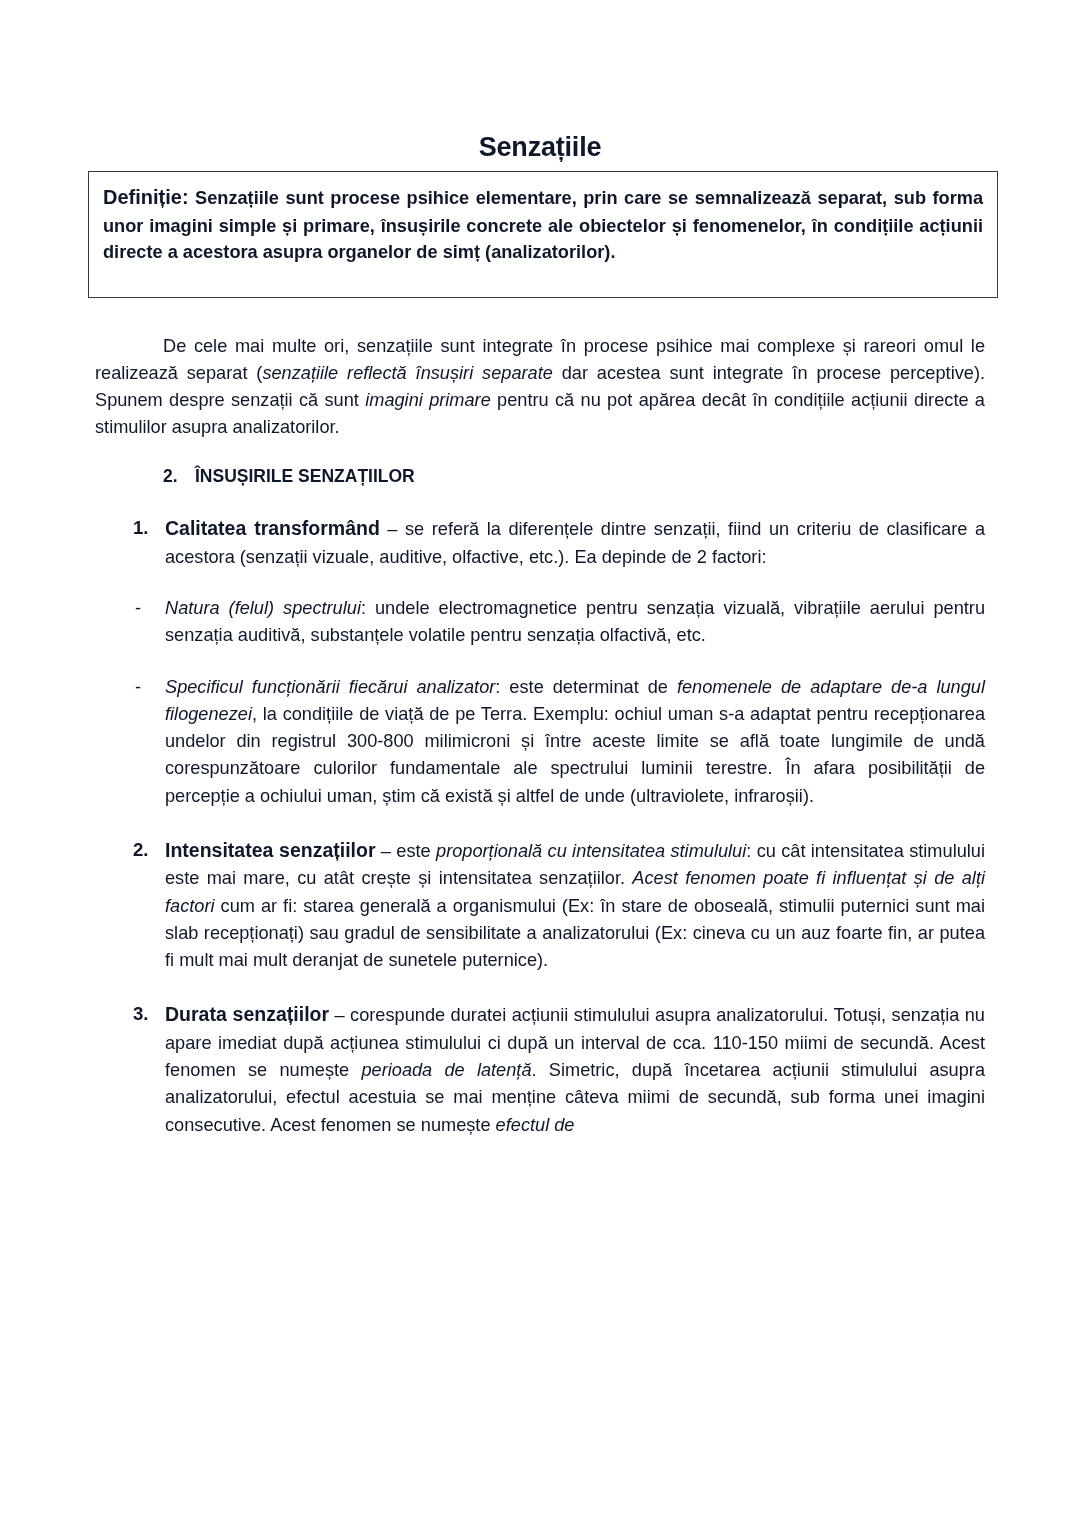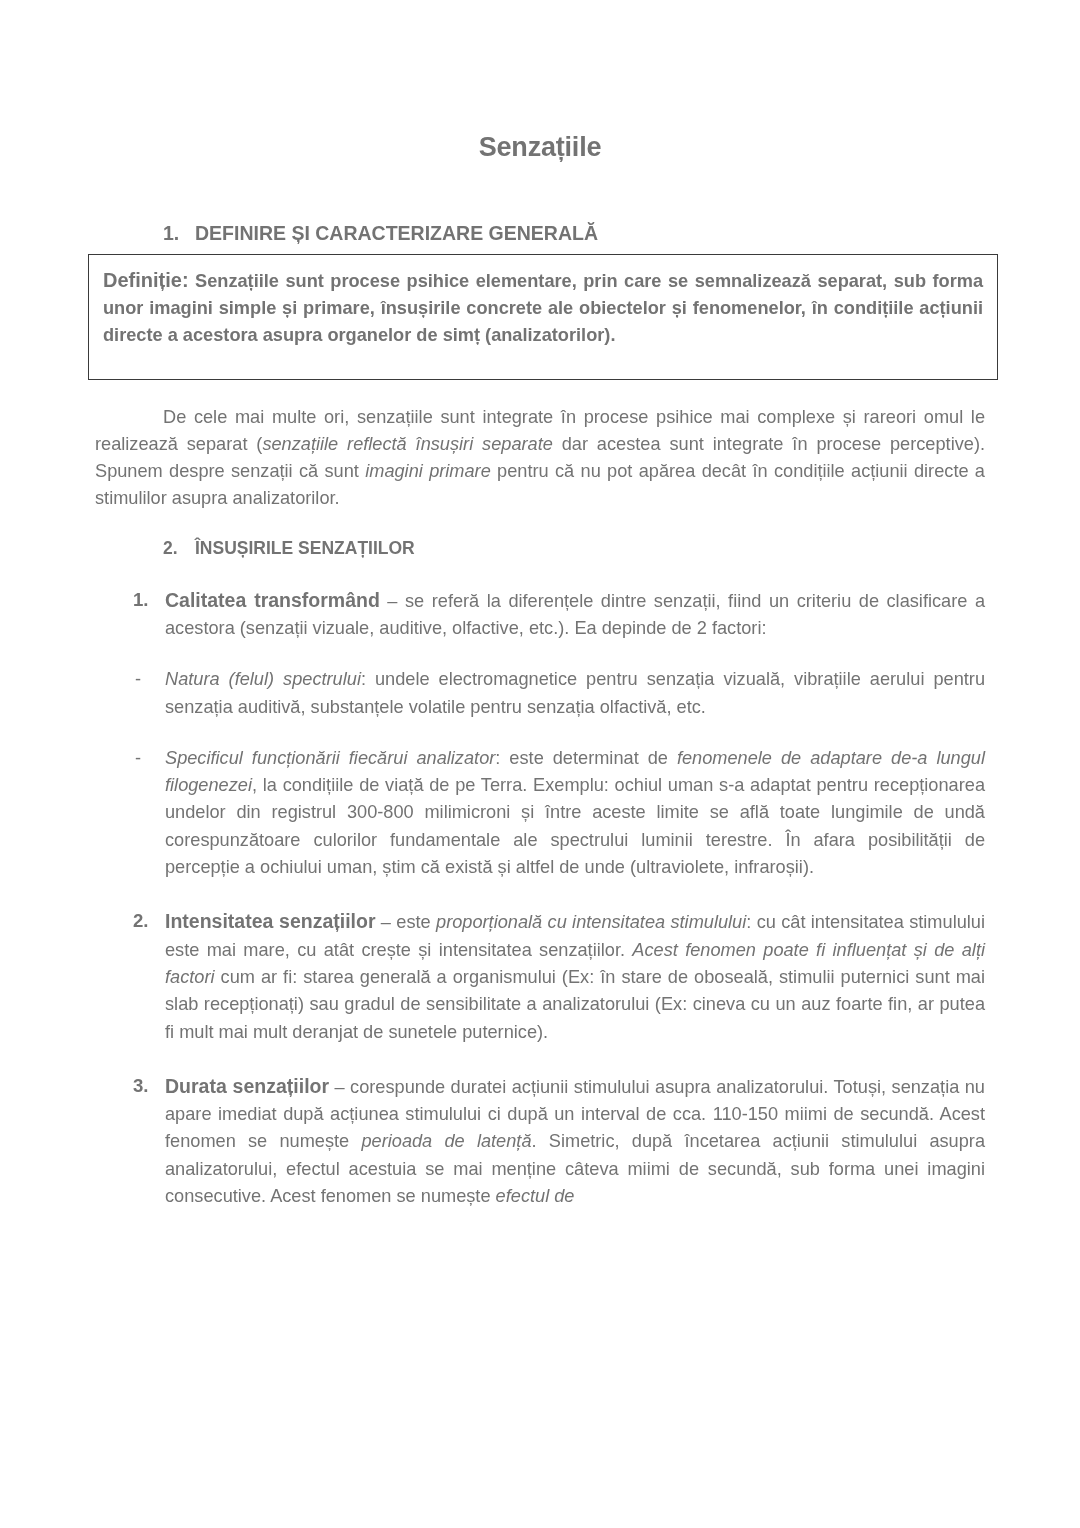--- a/index.html
+++ b/index.html
@@ -7,21 +7,21 @@
     padding: 0;
     background: #ffffff;
   }
   .page {
     position: relative;
     width: 1080px;
     height: 1528px;
     background: #ffffff;
     box-sizing: border-box;
     font-family: "Liberation Sans", sans-serif;
-    color: #737373;
+    color: #0f172a;
     overflow: hidden;
   }
   .content {
     position: absolute;
     left: 95px;
     top: 0;
     width: 890px;
   }
 
   
@@ -56,21 +56,21 @@
     font-size: 18.2px;
     line-height: 1.48;
     text-align: justify;
     text-justify: inter-word;
     margin: 0;
     hyphens: none;
   }
   p.body.indent { text-indent: 68px; }
   p.p1 { margin-top: 23px; }
   p.p2 { margin-top: 23px; }
-  p.p3 { margin-top: 24px; }
+  p.p3 { margin-top: 35px; }
 
   i, .it { font-style: italic; }
 
   
   .definition-box {
     border: 1.5px solid #3a3a3a;
     margin-top: 8px;
     padding: 11px 14px 31px 14px;
     box-sizing: border-box;
     width: 910px;
@@ -131,23 +131,20 @@
   }
 </style>
 </head>
 <body>
 
 <div class="page">
   <div class="content">
 
     <h1 class="doc-title">Senzațiile</h1>
 
-    <div class="section-heading h1">
-      <span class="num">1.</span><span>DEFINIRE ȘI CARACTERIZARE GENERALĂ</span>
-    </div>
 
 
     <div class="definition-box">
       <p><span class="def-label">Definiție:</span><span> Senzațiile sunt procese psihice elementare, prin care se semnalizează separat, sub forma unor imagini simple și primare, însușirile concrete ale obiectelor și fenomenelor, în condițiile acțiunii directe a acestora asupra organelor de simț (analizatorilor).</span></p>
     </div>
 
 
     <p class="body indent p3"><span>De cele mai multe ori, senzațiile sunt integrate în procese psihice mai complexe și rareori omul le realizează separat (</span><i>senzațiile reflectă însușiri separate</i><span> dar acestea sunt integrate în procese perceptive). Spunem despre senzații că sunt </span><i>imagini primare</i><span> pentru că nu pot apărea decât în condițiile acțiunii directe a stimulilor asupra analizatorilor.</span></p>
 
     <div class="section-heading h2">

